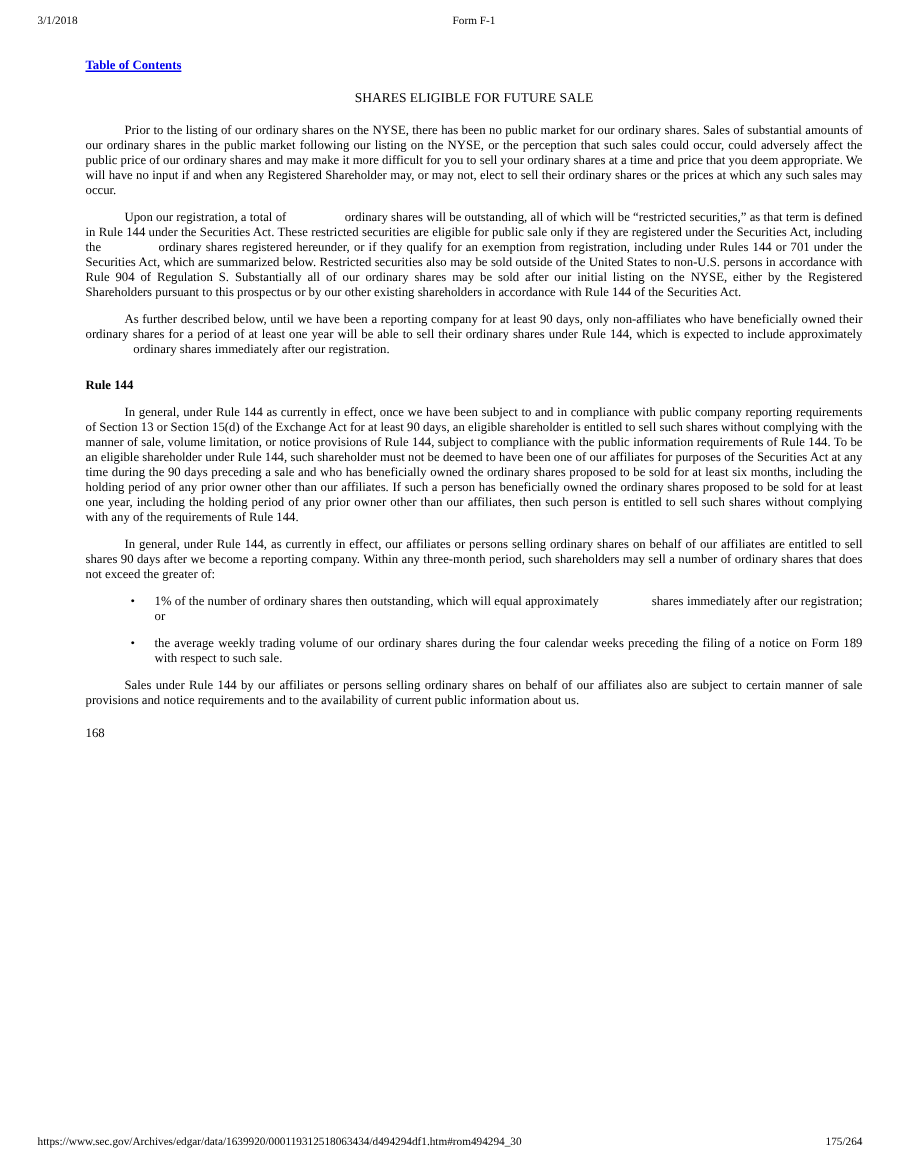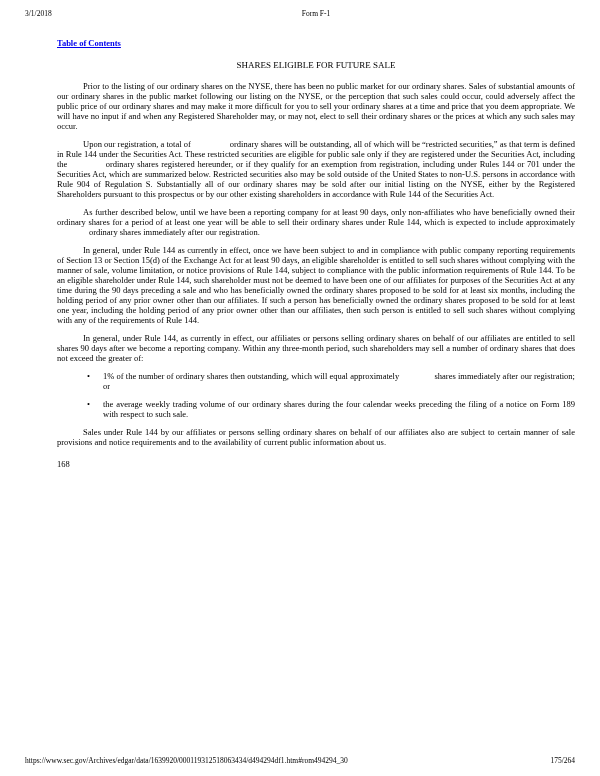--- a/index.html
+++ b/index.html
@@ -110,20 +110,21 @@
     <a class="toc-link">Table of Contents</a>
 
     <h1 class="section-title">SHARES ELIGIBLE FOR FUTURE SALE</h1>
 
     <p class="para">Prior to the listing of our ordinary shares on the NYSE, there has been no public market for our ordinary shares. Sales of substantial amounts of our ordinary shares in the public market following our listing on the NYSE, or the perception that such sales could occur, could adversely affect the public price of our ordinary shares and may make it more difficult for you to sell your ordinary shares at a time and price that you deem appropriate. We will have no input if and when any Registered Shareholder may, or may not, elect to sell their ordinary shares or the prices at which any such sales may occur.</p>
 
     <p class="para">Upon our registration, a total of &nbsp;&nbsp;&nbsp;&nbsp;&nbsp;&nbsp;&nbsp;&nbsp;&nbsp;&nbsp;&nbsp;&nbsp;&nbsp;&nbsp;&nbsp;&nbsp; ordinary shares will be outstanding, all of which will be “restricted securities,” as that term is defined in Rule 144 under the Securities Act. These restricted securities are eligible for public sale only if they are registered under the Securities Act, including the &nbsp;&nbsp;&nbsp;&nbsp;&nbsp;&nbsp;&nbsp;&nbsp;&nbsp;&nbsp;&nbsp;&nbsp; ordinary shares registered hereunder, or if they qualify for an exemption from registration, including under Rules 144 or 701 under the Securities Act, which are summarized below. Restricted securities also may be sold outside of the United States to non-U.S. persons in accordance with Rule 904 of Regulation S. Substantially all of our ordinary shares may be sold after our initial listing on the NYSE, either by the Registered Shareholders pursuant to this prospectus or by our other existing shareholders in accordance with Rule 144 of the Securities Act.</p>
 
     <p class="para">As further described below, until we have been a reporting company for at least 90 days, only non-affiliates who have beneficially owned their ordinary shares for a period of at least one year will be able to sell their ordinary shares under Rule 144, which is expected to include approximately &nbsp;&nbsp;&nbsp;&nbsp;&nbsp;&nbsp;&nbsp;&nbsp;&nbsp;&nbsp;&nbsp;&nbsp;&nbsp;&nbsp; ordinary shares immediately after our registration.</p>
 
+    <h2 class="subheading">Rule 144</h2>
 
     <p class="para">In general, under Rule 144 as currently in effect, once we have been subject to and in compliance with public company reporting requirements of Section 13 or Section 15(d) of the Exchange Act for at least 90 days, an eligible shareholder is entitled to sell such shares without complying with the manner of sale, volume limitation, or notice provisions of Rule 144, subject to compliance with the public information requirements of Rule 144. To be an eligible shareholder under Rule 144, such shareholder must not be deemed to have been one of our affiliates for purposes of the Securities Act at any time during the 90 days preceding a sale and who has beneficially owned the ordinary shares proposed to be sold for at least six months, including the holding period of any prior owner other than our affiliates. If such a person has beneficially owned the ordinary shares proposed to be sold for at least one year, including the holding period of any prior owner other than our affiliates, then such person is entitled to sell such shares without complying with any of the requirements of Rule 144.</p>
 
     <p class="para">In general, under Rule 144, as currently in effect, our affiliates or persons selling ordinary shares on behalf of our affiliates are entitled to sell shares 90 days after we become a reporting company. Within any three-month period, such shareholders may sell a number of ordinary shares that does not exceed the greater of:</p>
 
     <div class="bullet-row">
       <span class="bullet-marker">•</span>
       <span class="bullet-text">1% of the number of ordinary shares then outstanding, which will equal approximately &nbsp;&nbsp;&nbsp;&nbsp;&nbsp;&nbsp;&nbsp;&nbsp;&nbsp;&nbsp;&nbsp;&nbsp;&nbsp;&nbsp; shares immediately after our registration; or</span>
     </div>
 

